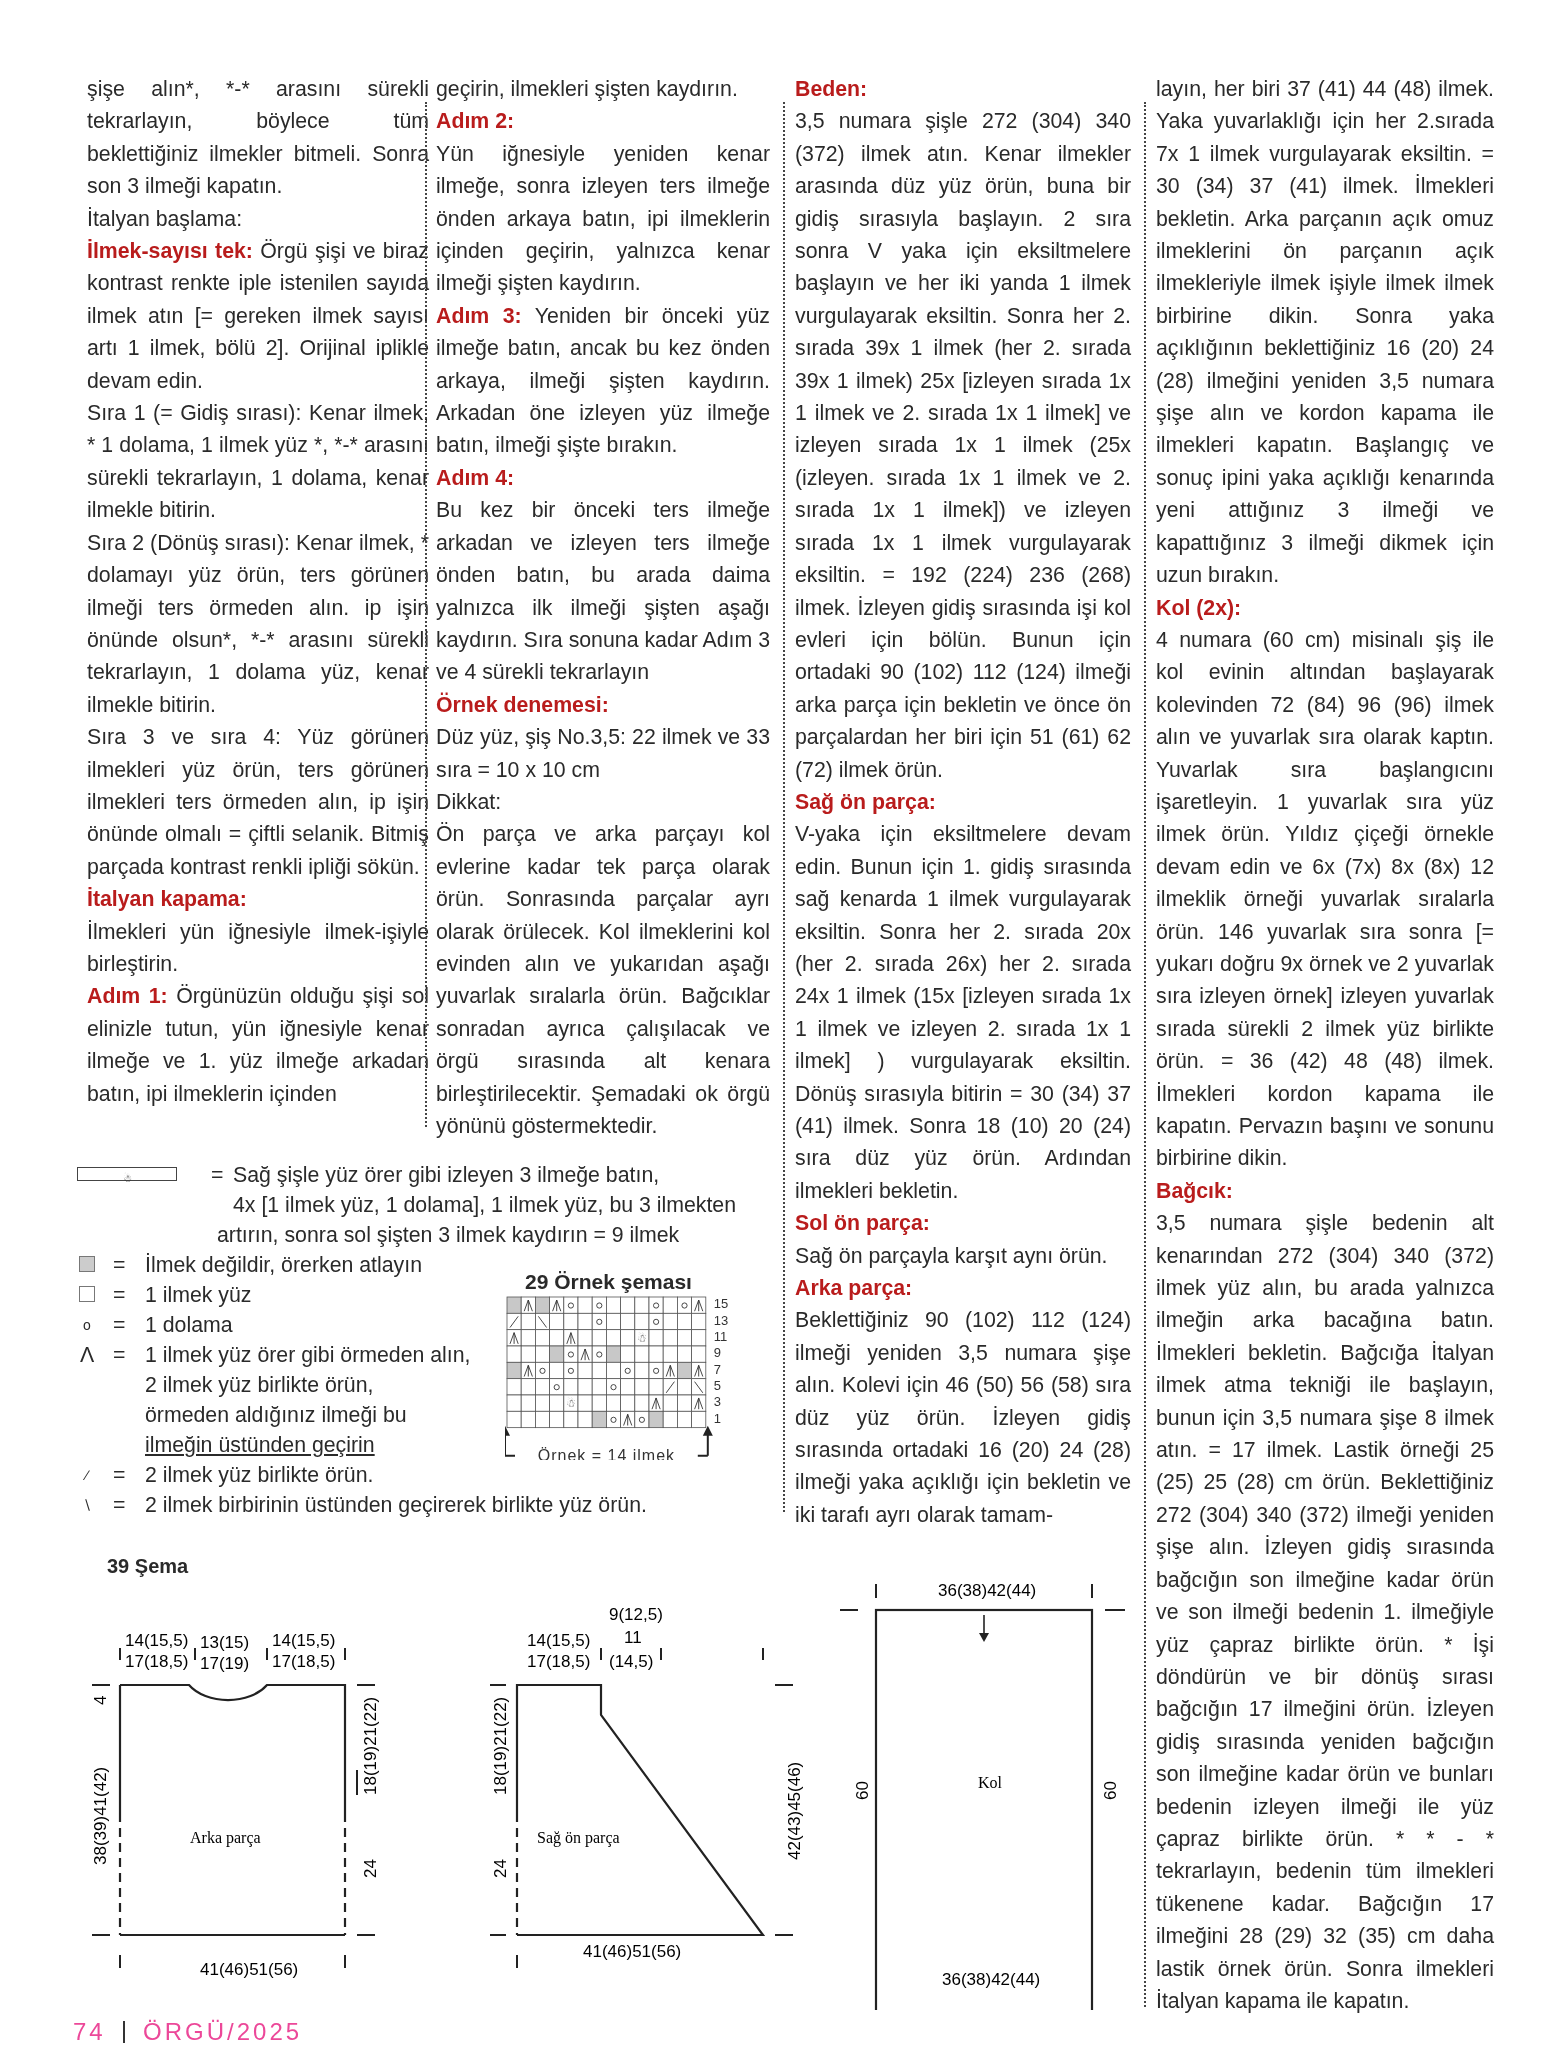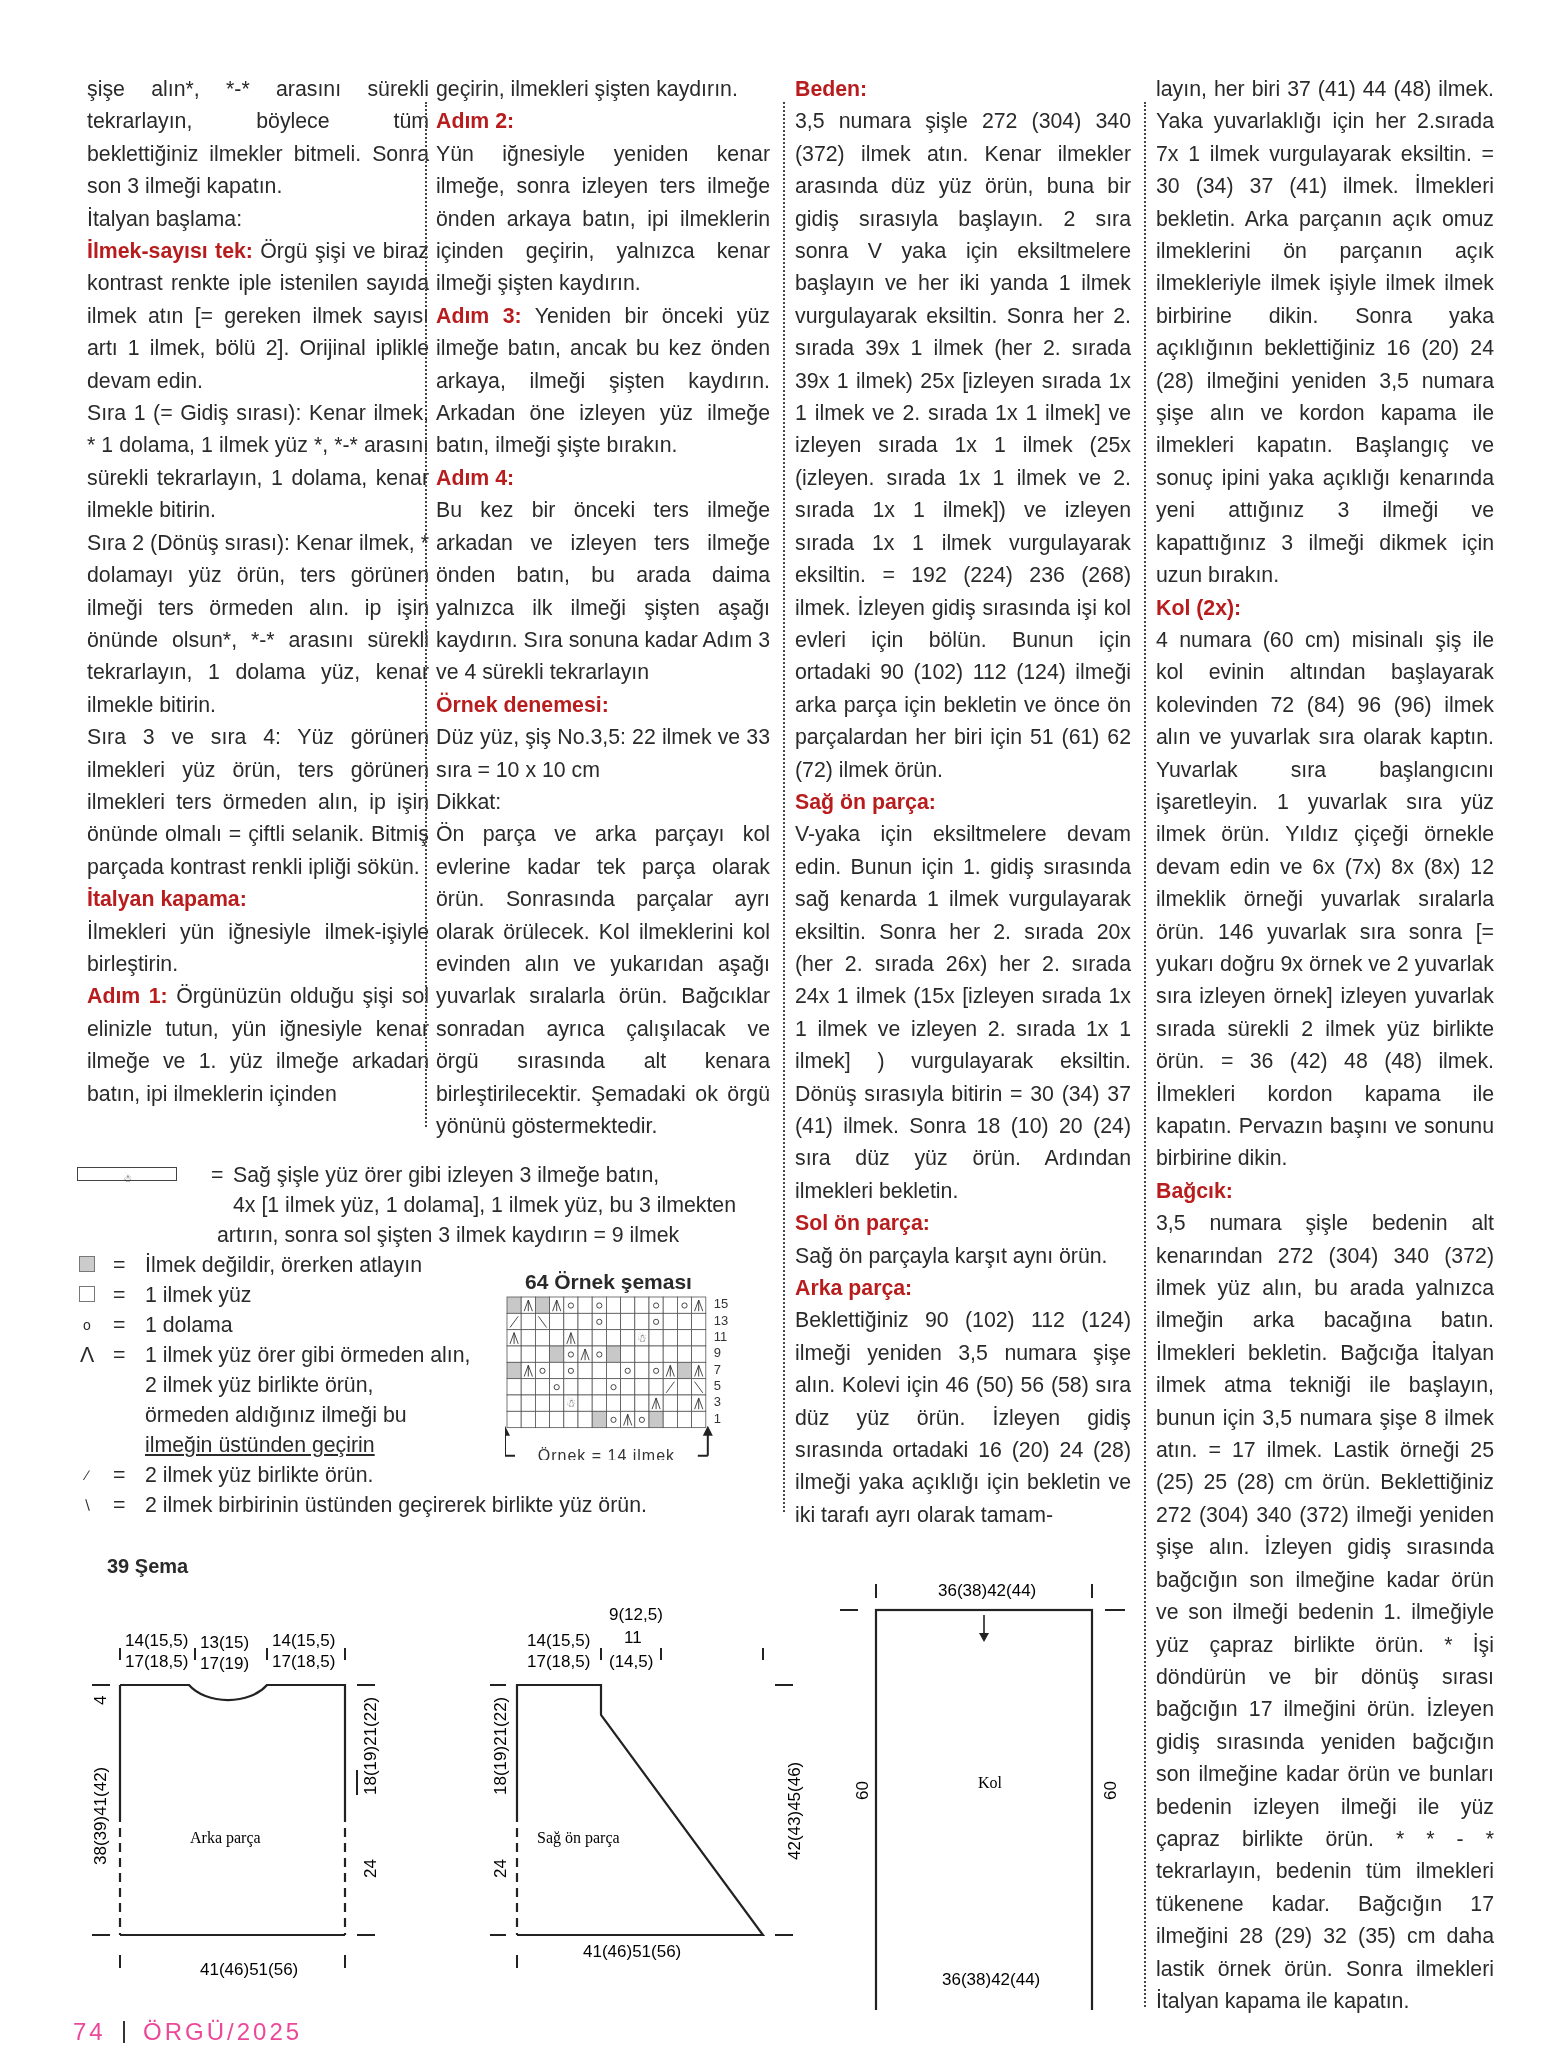--- a/index.html
+++ b/index.html
@@ -110,21 +110,21 @@
     <span class="eq">=</span>
     <span class="txt">2 ilmek yüz birlikte örün.</span>
   </div>
   <div class="lg-row" style="top:330px;">
     <span class="sym" style="font-size:14px;">∖</span>
     <span class="eq">=</span>
     <span class="txt">2 ilmek birbirinin üstünden geçirerek birlikte yüz örün.</span>
   </div>
 </div>
 
-<div class="chart-title">64 Örnek şeması</div>
+<div class="chart-title">29 Örnek şeması</div>
 <svg id="pattern-chart" style="position:absolute;left:505px;top:1295px;" width="270" height="165">
     <rect x="2" y="2" width="14.2" height="16.33" fill="#c8c8c8" stroke="#555" stroke-width="0.8"></rect>
     <rect x="16.2" y="2" width="14.2" height="16.33" fill="#fff" stroke="#555" stroke-width="0.8"></rect>
     <path d="M19.2,16.2 L23.299999999999997,5 L27.4,16.2 M23.299999999999997,5 L23.299999999999997,16.2" fill="none" stroke="#333" stroke-width="0.9"></path>
     <rect x="30.4" y="2" width="14.2" height="16.33" fill="#c8c8c8" stroke="#555" stroke-width="0.8"></rect>
     <rect x="44.599999999999994" y="2" width="14.2" height="16.33" fill="#fff" stroke="#555" stroke-width="0.8"></rect>
     <path d="M47.599999999999994,16.2 L51.699999999999996,5 L55.8,16.2 M51.699999999999996,5 L51.699999999999996,16.2" fill="none" stroke="#333" stroke-width="0.9"></path>
     <rect x="58.8" y="2" width="14.2" height="16.33" fill="#fff" stroke="#555" stroke-width="0.8"></rect>
     <circle cx="65.89999999999999" cy="10.52" r="2.6" fill="none" stroke="#333" stroke-width="0.9"></circle>
     <rect x="73" y="2" width="14.2" height="16.33" fill="#fff" stroke="#555" stroke-width="0.8"></rect>

